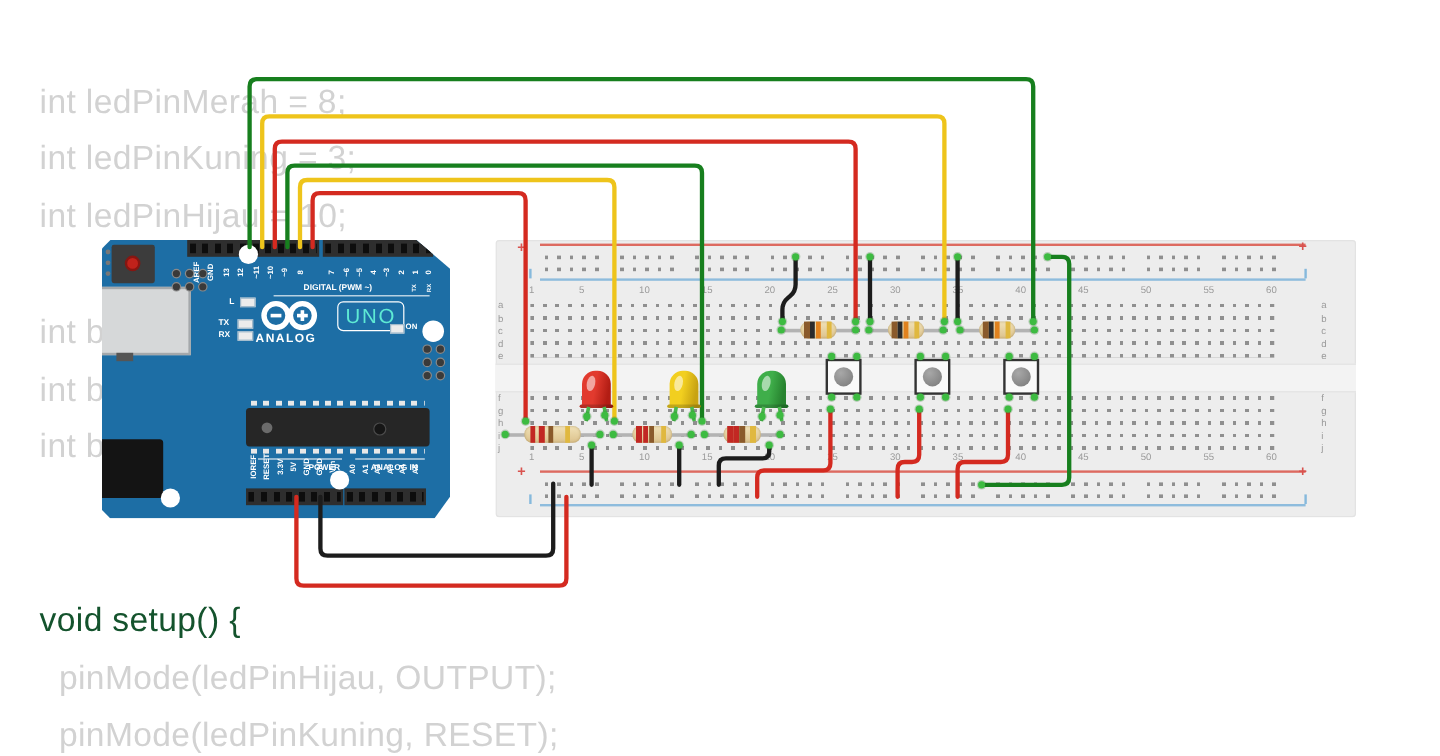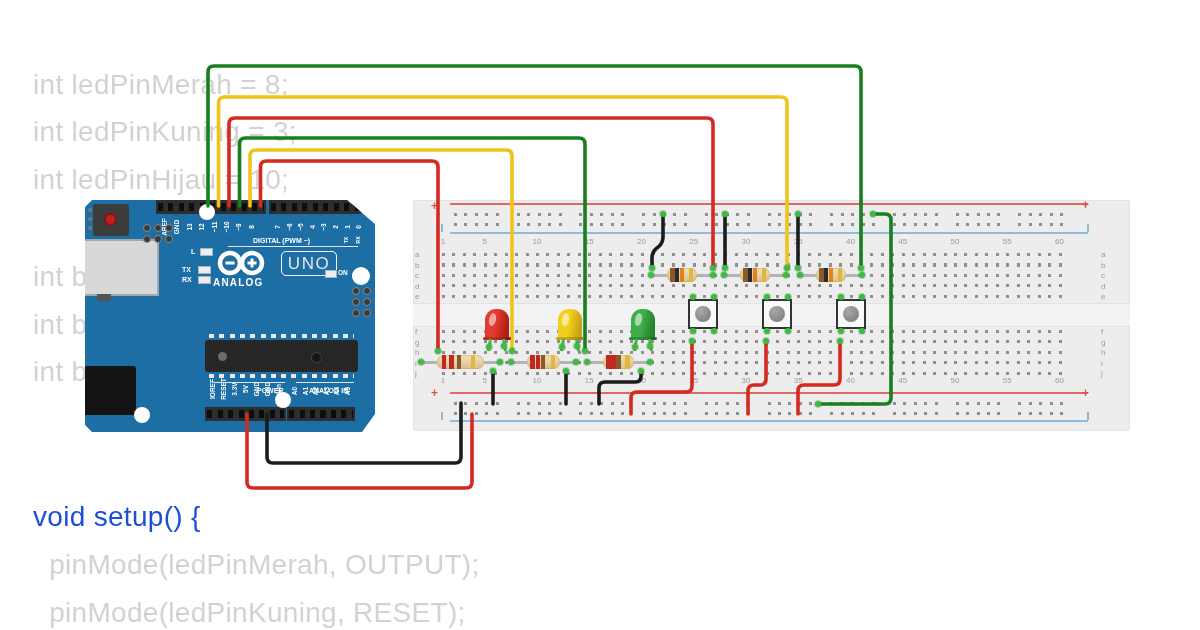--- a/index.html
+++ b/index.html
@@ -48,21 +48,21 @@
   .chip::before{top:-6px;} .chip::after{bottom:-6px;}
   .chip-dot-l{position:absolute;left:13px;top:12px;width:9px;height:9px;border-radius:50%;background:#6b6b6b;}
   .chip-dot-r{position:absolute;left:106px;top:12px;width:9px;height:9px;border-radius:50%;background:#161616;border:1px solid #4a4a4a;}
   .reset-btn{position:absolute;left:8px;top:4px;width:36px;height:32px;background:#3c3c3c;border-radius:2px;}
   .reset-btn::after{content:"";position:absolute;left:11px;top:9px;width:13px;height:13px;border-radius:50%;
     background:#c0221b;border:2px solid #871611;box-sizing:border-box;}
   .usb{position:absolute;left:-12px;top:39px;width:86px;height:57px;background:#d6d8d9;border:2px solid #a4a8ab;box-sizing:border-box;}
   .usb::after{content:"";position:absolute;left:22px;bottom:-7px;width:14px;height:7px;background:#555;}
   .jack{position:absolute;left:-13px;top:166px;width:64px;height:49px;background:#141414;border-radius:3px;}
   .uno-badge{position:absolute;left:196px;top:51px;width:54px;height:23px;border:1.5px solid #fff;border-radius:5px;
-    display:flex;align-items:center;justify-content:center;color:#e5e5e5;font-size:17px;letter-spacing:1.5px;}
+    display:flex;align-items:center;justify-content:center;color:#5eead4;font-size:17px;letter-spacing:1.5px;}
   .wline{position:absolute;height:1px;background:rgba(255,255,255,.85);}
   
   .gdot{position:absolute;width:6px;height:6px;border-radius:50%;background:#3dbb41;
     box-shadow:0 0 0 1px rgba(30,110,30,.25);}
   .resistor{position:absolute;height:14px;}
   .resistor .lead{position:absolute;left:0;right:0;top:6px;height:2.5px;background:#b3b3b3;}
   .resistor .body{position:absolute;top:0;height:13.5px;border-radius:6.5px;
     background:linear-gradient(180deg,#f1e2b8,#dcc28c);box-shadow:inset 0 0 2px rgba(120,90,30,.5);}
   .resistor .band{position:absolute;top:0;width:4.5px;height:13.5px;}
   .ledc{position:absolute;width:24px;}
@@ -82,22 +82,22 @@
 
 <div class="stage">
 
   <div id="code-layer">
       <div class="code-line" style="top: 69px; color: rgb(210, 210, 210);">int ledPinMerah = 8;</div>
       <div class="code-line" style="top: 116px; color: rgb(210, 210, 210);">int ledPinKuning = 3;</div>
       <div class="code-line" style="top: 164px; color: rgb(210, 210, 210);">int ledPinHijau = 10;</div>
       <div class="code-line" style="top: 261px; color: rgb(210, 210, 210);">int buttonPinMerah = 11;</div>
       <div class="code-line" style="top: 309px; color: rgb(210, 210, 210);">int buttonPinKuning = 12;</div>
       <div class="code-line" style="top: 356px; color: rgb(210, 210, 210);">int buttonPinHijau = 13;</div>
-      <div class="code-line" style="top: 501px; color: #1d4ed8;">void setup() {</div>
-      <div class="code-line" style="top: 549px; color: rgb(210, 210, 210);">  pinMode(ledPinMerah, OUTPUT);</div>
+      <div class="code-line" style="top: 501px; color: #14532d;">void setup() {</div>
+      <div class="code-line" style="top: 549px; color: rgb(210, 210, 210);">  pinMode(ledPinHijau, OUTPUT);</div>
       <div class="code-line" style="top: 597px; color: rgb(210, 210, 210);">  pinMode(ledPinKuning, RESET);</div>
     </div>
 
   <div class="breadboard">
     <div class="rail-line-red" style="top:3px"></div>
     <div class="rail-line-blue" style="top:32px"></div>
     <div class="bb-rail" style="top:12.5px"></div>
     <div class="bb-rail" style="top:22.5px"></div>
     <div class="bb-grid" style="top:52.5px"></div>
     <div class="bb-gap"></div>

